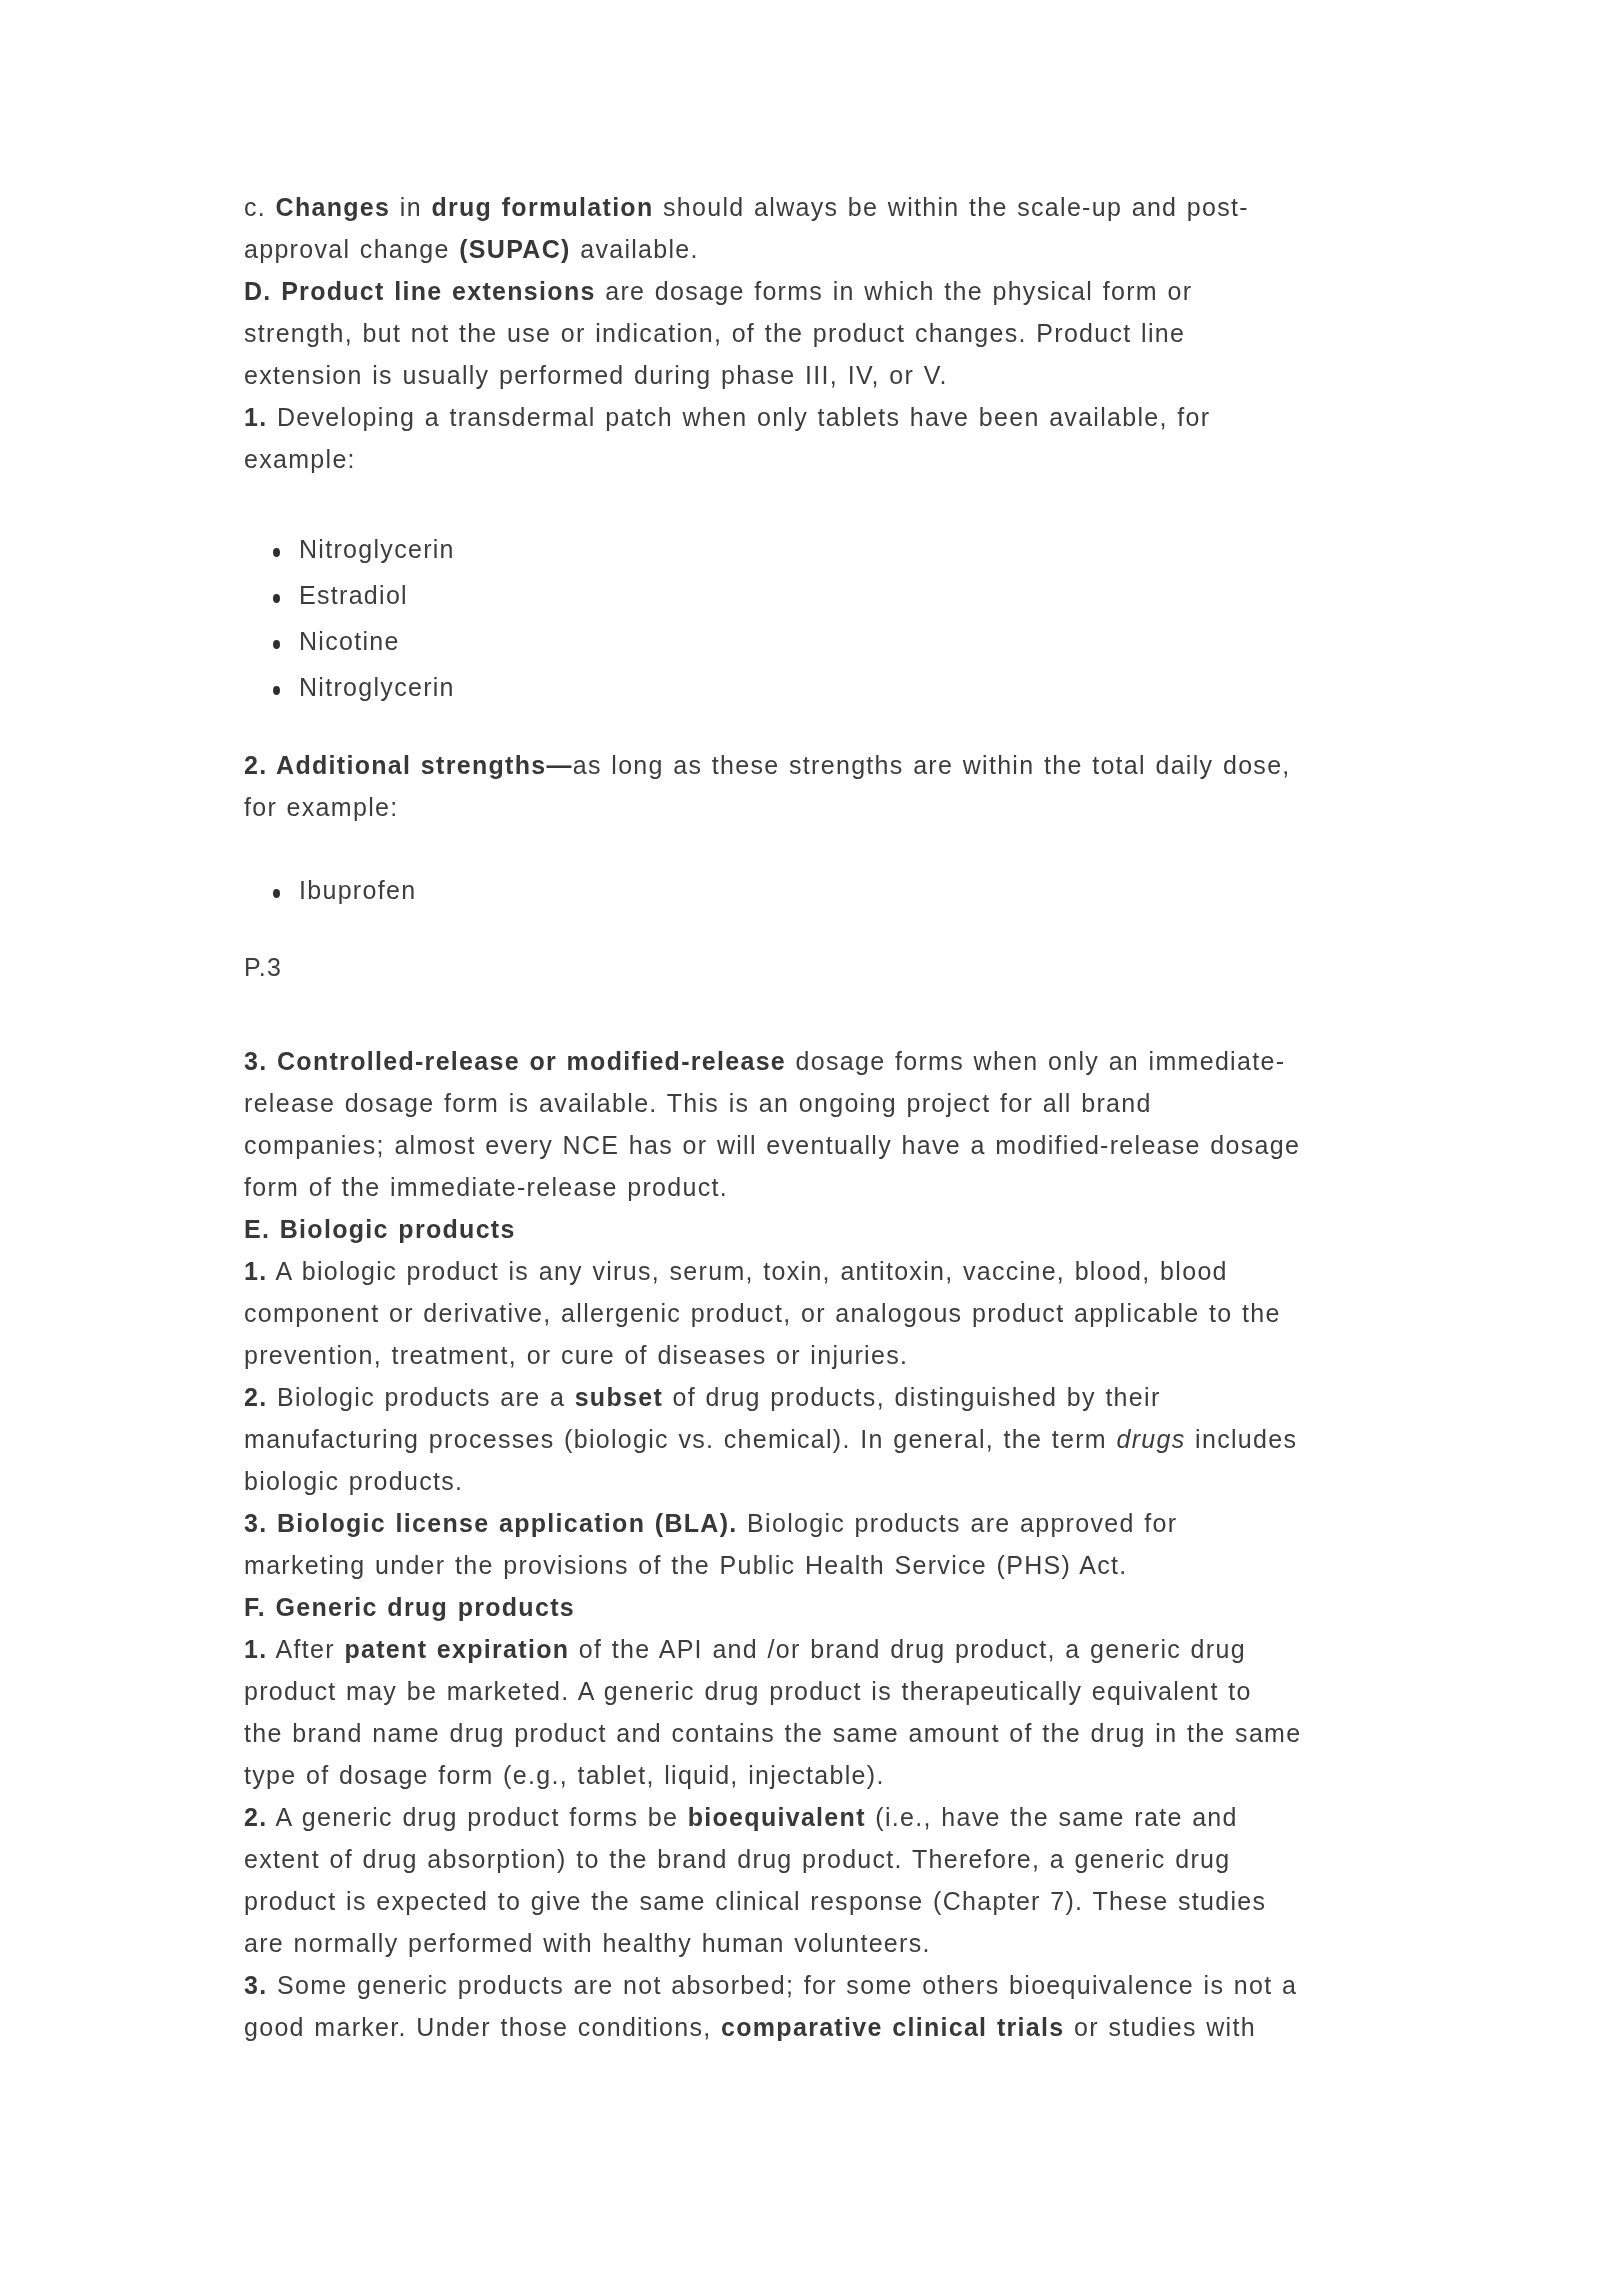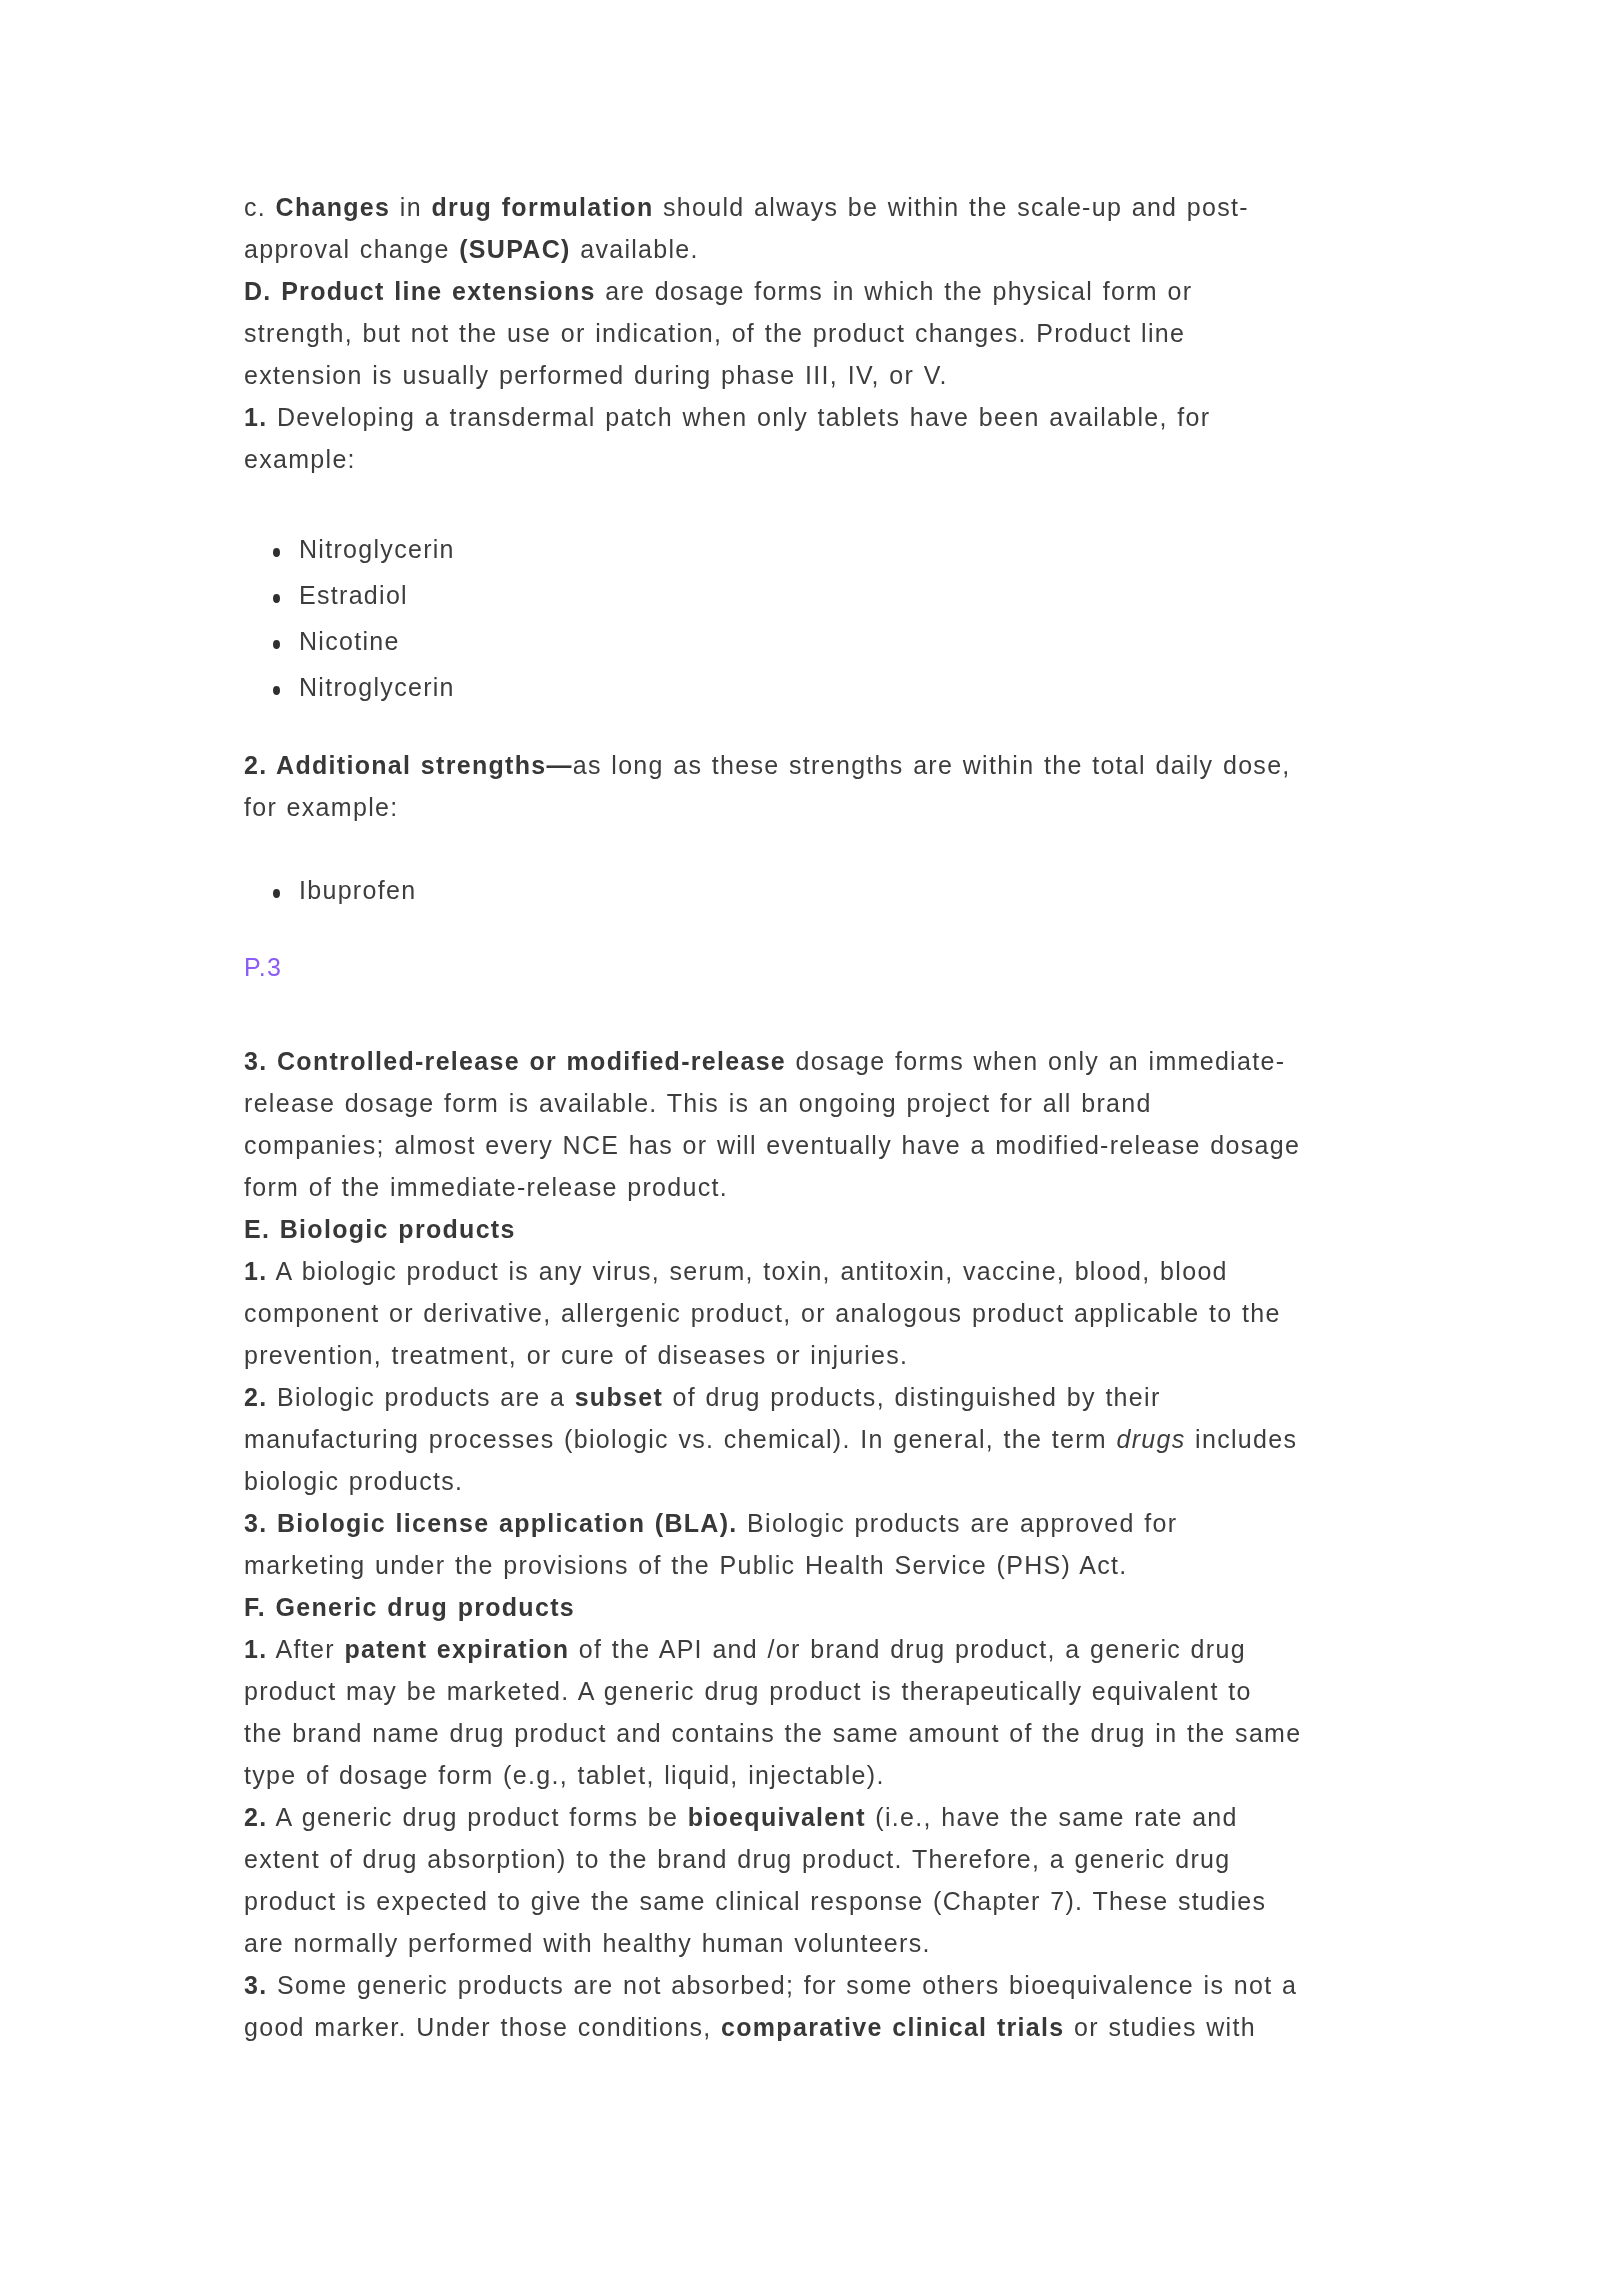--- a/index.html
+++ b/index.html
@@ -55,21 +55,21 @@
     left: 29px;
     top: 21.6px;
     width: 7.2px;
     height: 9.2px;
     border-radius: 50%;
     background: #2f2f2f;
   }
   p.additional { margin-top: 34px; }
   p.page-marker {
     margin: 33px 0 4px 0;
-    color: #8b5cf6;
+    color: #404040;
     white-space: pre-line;
   }
   p.controlled { margin-top: 52px; }
 </style>
 </head>
 <body>
 
 <div class="page">
   <div class="content">
 

